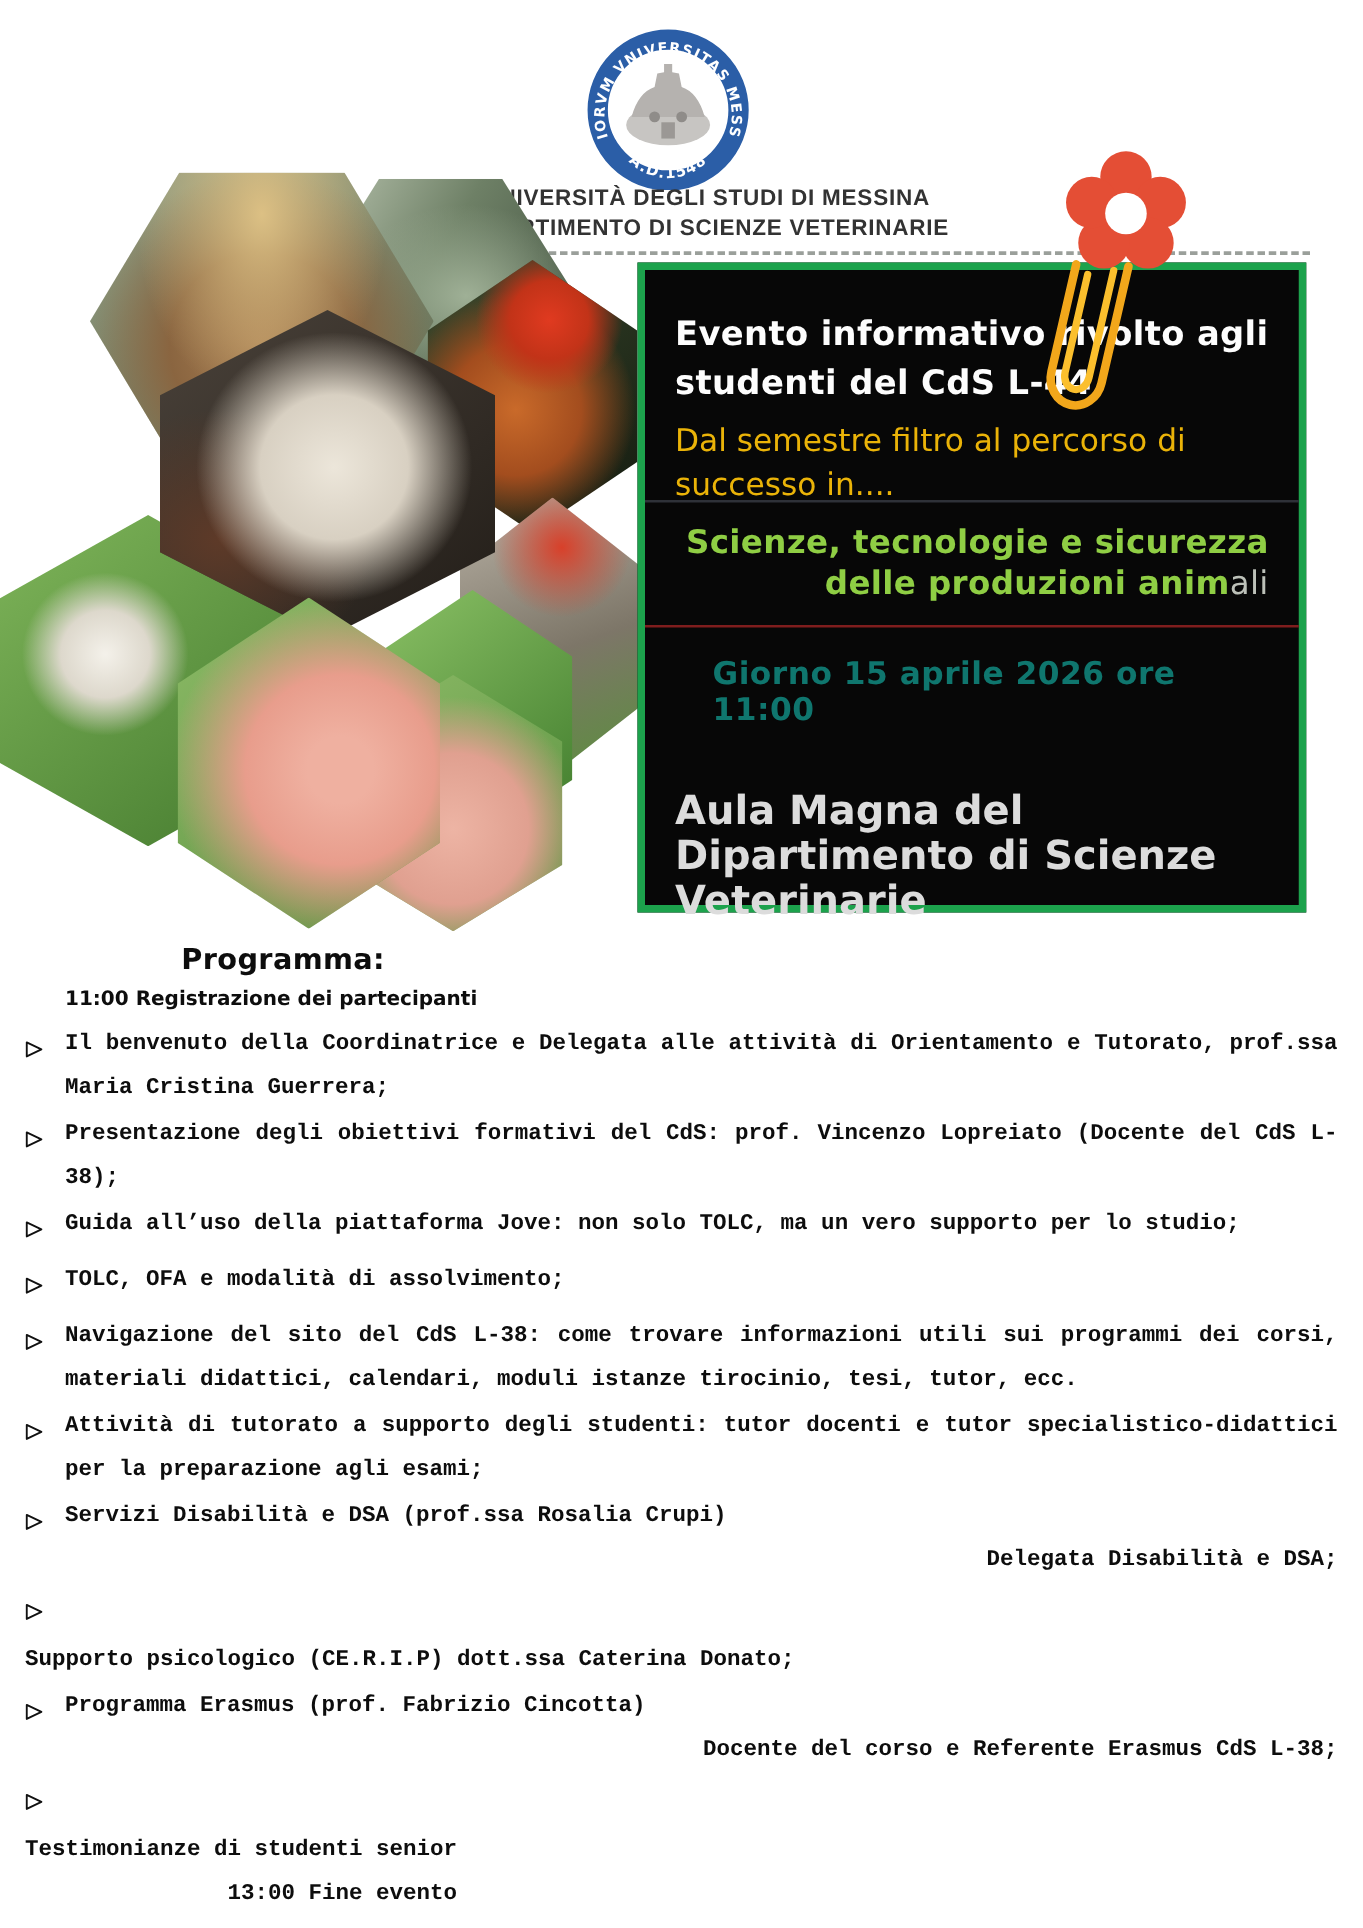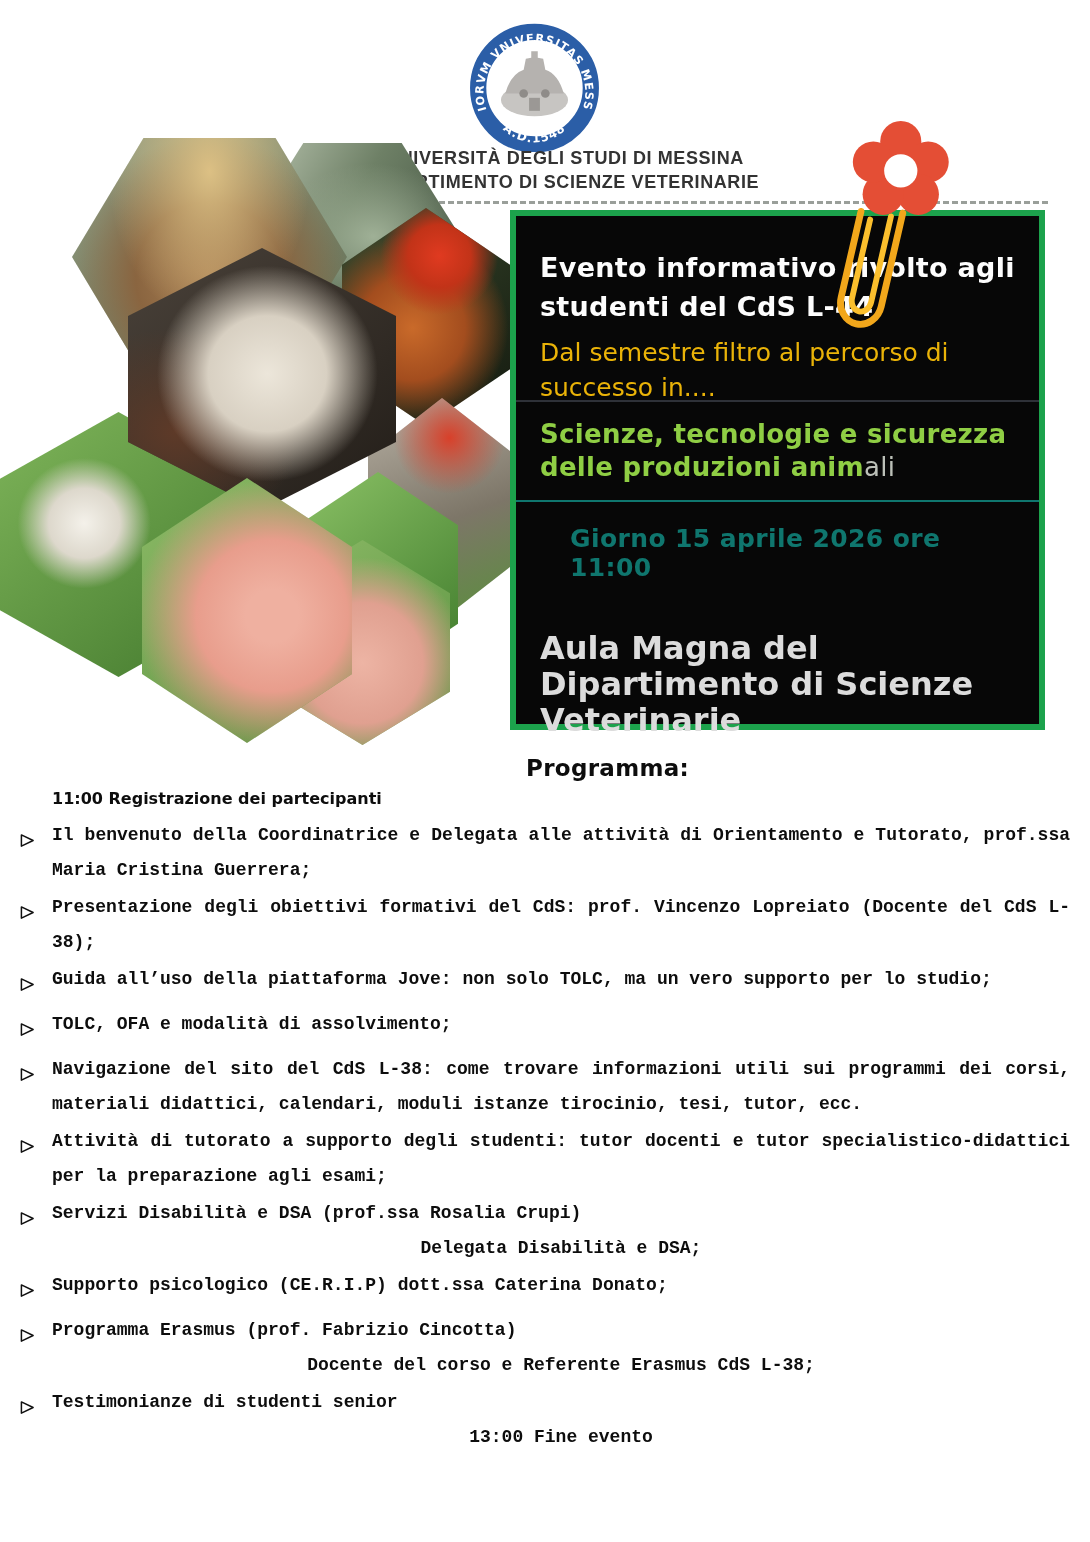--- a/index.html
+++ b/index.html
@@ -54,42 +54,42 @@
 
   
   #event-card{position:absolute;left:510px;top:210px;width:535px;height:520px;
               background:#070707;border:6px solid #1ca24c;box-sizing:border-box;}
   .card-sec{box-sizing:border-box;padding:0 24px;}
   #card-sec1{height:186px;padding-top:32px;border-bottom:2px solid #2e3138;}
   #card-title{color:#fdfdfd;font-size:27px;font-weight:700;line-height:39px;letter-spacing:.3px;}
   #card-title .squiggle{text-decoration-style:wavy;
        text-decoration-color:#cc1f1f;text-decoration-thickness:2px;text-underline-offset:5px;}
   #card-subtitle{margin-top:9px;color:#eab308;font-size:25px;font-weight:500;line-height:35px;}
-  #card-sec2{height:100px;padding-top:16px;border-bottom:2px solid #0f766e;text-align:left;}
+  #card-sec2{height:100px;padding-top:16px;border-bottom:2px solid #7f1d1d;text-align:right;}
   #card-course{font-size:26px;font-weight:700;line-height:33px;color:#8fce44;letter-spacing:.3px;}
   #card-course .tail{color:#bcc0b8;font-weight:500;}
   #card-sec3{padding-top:22px;}
   #card-datetime{color:#0f766e;font-size:25px;font-weight:600;letter-spacing:.4px;margin-left:30px;}
   #card-venue{margin-top:48px;color:#dcdcdc;font-size:32px;font-weight:600;line-height:36px;
               max-width:440px;}
 
   
   #flower-clip{position:absolute;left:823px;top:118px;width:135px;height:230px;z-index:5;}
 
   
   #program{position:absolute;left:20px;top:755px;width:1050px;color:#0d0d0d;}
-  #program-heading{margin-left:125px;font-size:23px;font-weight:700;letter-spacing:.3px;text-align:center;}
+  #program-heading{margin-left:125px;font-size:23px;font-weight:700;letter-spacing:.3px;}
   #program-intro{margin-left:32px;margin-top:8px;font-size:16px;font-weight:700;}
   #program-list{list-style:none;margin:10px 0 0 0;padding:0;}
   #program-list li{display:flex;align-items:flex-start;font-size:18px;font-weight:700;
                    line-height:35px;margin-bottom:2px;font-family:Liberation Mono, monospace;}
-  #program-list li.gap{}
+  #program-list li.gap{flex-direction:column;}
   .bullet{flex:0 0 32px;padding-top:8px;}
   .li-text{flex:1;text-align:justify;}
-  .li-text .l2{display:block;text-align:center;}
+  .li-text .l2{display:block;text-align:right;}
 </style>
 </head>
 <body>
 
 <div id="page">
 
   <svg id="seal" viewBox="0 0 120 120">
     <circle cx="60" cy="61" r="52" fill="#ffffff" stroke="#2b5ea7" stroke-width="15"></circle>
     <ellipse cx="60" cy="72" rx="31" ry="15" fill="#c7c5c2"></ellipse>
     <path d="M33 66 Q38 48 50 44 L52 34 L57 33 L57 27 L63 27 L63 33 L68 34 L70 44 Q82 48 87 66 Z" fill="#b5b2af"></path>

